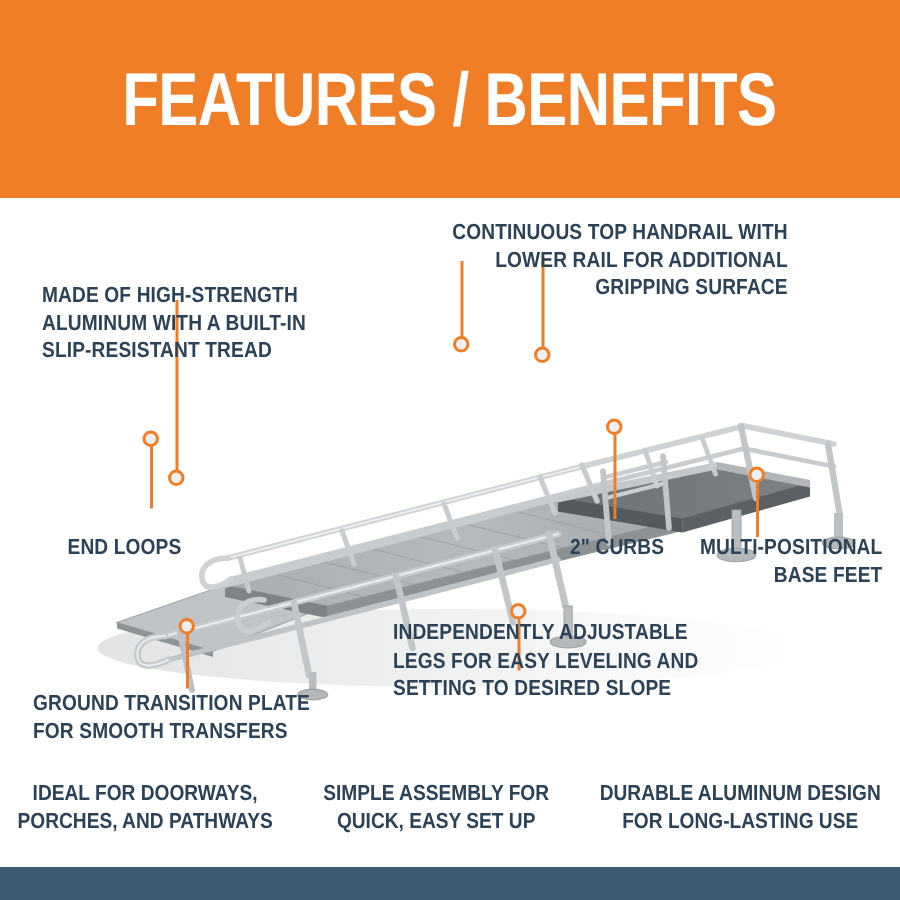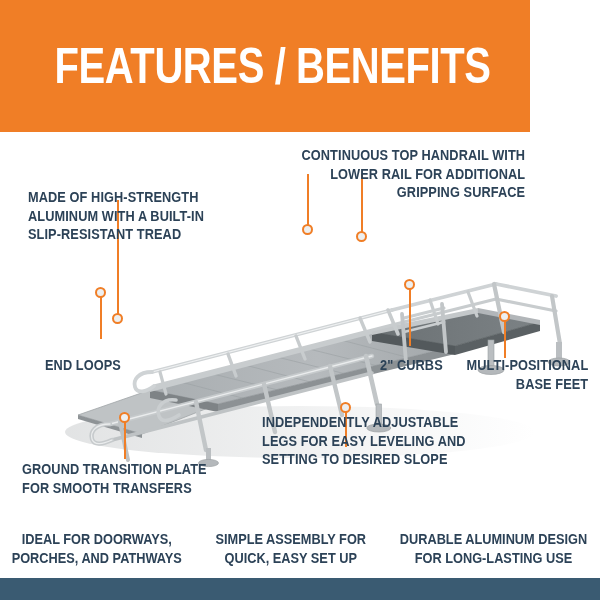--- a/index.html
+++ b/index.html
@@ -6,23 +6,23 @@
   html,body { width:600px; height:600px; }
   body {
     font-family:"Liberation Sans", sans-serif;
     background:#ffffff;
     position:relative;
     overflow:hidden;
   }
 
   
   .header{
-    position:absolute; left:0; top:0; width:530px; height:132px;
+    position:absolute; left:0; top:0; width:600px; height:132px;
     background:#F07E26;
-    display:flex; align-items:center; 
+    display:flex; align-items:center; justify-content:center;
   }
   .header-title{
     color:#ffffff;
     font-family:"Liberation Sans Narrow","Liberation Sans",sans-serif;
     font-weight:bold;
     font-size:50px;
     letter-spacing:-0.5px;
     transform:scaleX(0.80);
     transform-origin:center;
     white-space:nowrap;
@@ -56,21 +56,21 @@
   .lead{ position:absolute; background:#F07E26; }
   .lead-v{ width:2.4px; }
   .dot{
     position:absolute; width:11px; height:11px; border-radius:50%;
     border:2.6px solid #F07E26; background:#EDEFF0;
   }
 
   
   .benefits{
     position:absolute; left:0; top:520px; width:600px; height:58px;
-    display:flex; align-items:center;
+    display:flex; 
   }
   .benefit{
     flex:1; text-align:center;
     color:#2C4257;
     font-family:"Liberation Sans Narrow","Liberation Sans",sans-serif;
     font-weight:bold;
     font-size:14.5px;
     line-height:1.3;
     transform:scaleX(0.88);
     white-space:nowrap;

